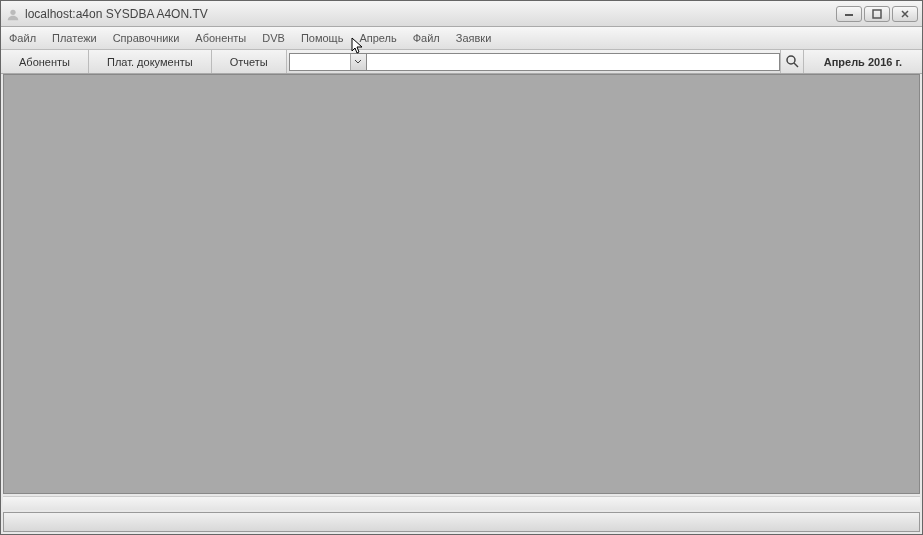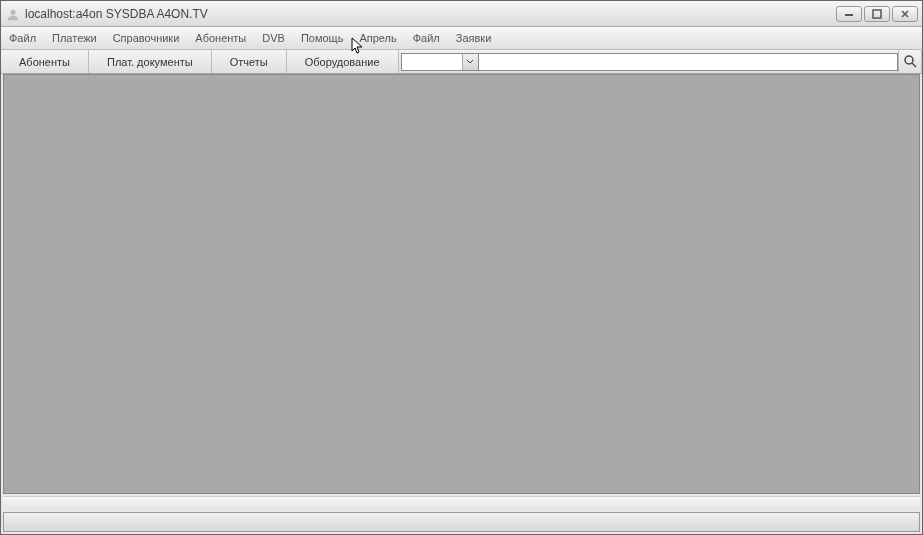--- a/index.html
+++ b/index.html
@@ -83,38 +83,38 @@
     <div class="menu-item">Помощь</div>
     <div class="menu-item">Апрель</div>
     <div class="menu-item">Файл</div>
     <div class="menu-item">Заявки</div>
   </div>
 
   <div class="toolbar">
     <div class="tab">Абоненты</div>
     <div class="tab">Плат. документы</div>
     <div class="tab">Отчеты</div>
-    <div class="tab">Оборудование</div>
     <div class="combo">
       <span></span>
       <span class="arrow">
         <svg width="8" height="8" viewBox="0 0 8 8">
             <path d="M1 2l3 3 3-3" fill="none" stroke="#444" stroke-width="1"></path>
           </svg>
       </span>
     </div>
     <input class="search-input" type="text" value="" style="">
     <div class="search-btn">
       <span>
         <svg width="14" height="14" viewBox="0 0 14 14">
             <circle cx="6" cy="6" r="4" fill="none" stroke="#444" stroke-width="1.5"></circle>
             <line x1="9" y1="9" x2="13" y2="13" stroke="#444" stroke-width="1.5"></line>
           </svg>
       </span>
     </div>
+    <div class="date-label">Апрель 2016 г.</div>
   </div>
 
   <div class="content"></div>
 
   <div class="divider-row"></div>
 
   <div class="statusbar">
     <span></span>
   </div>
 

